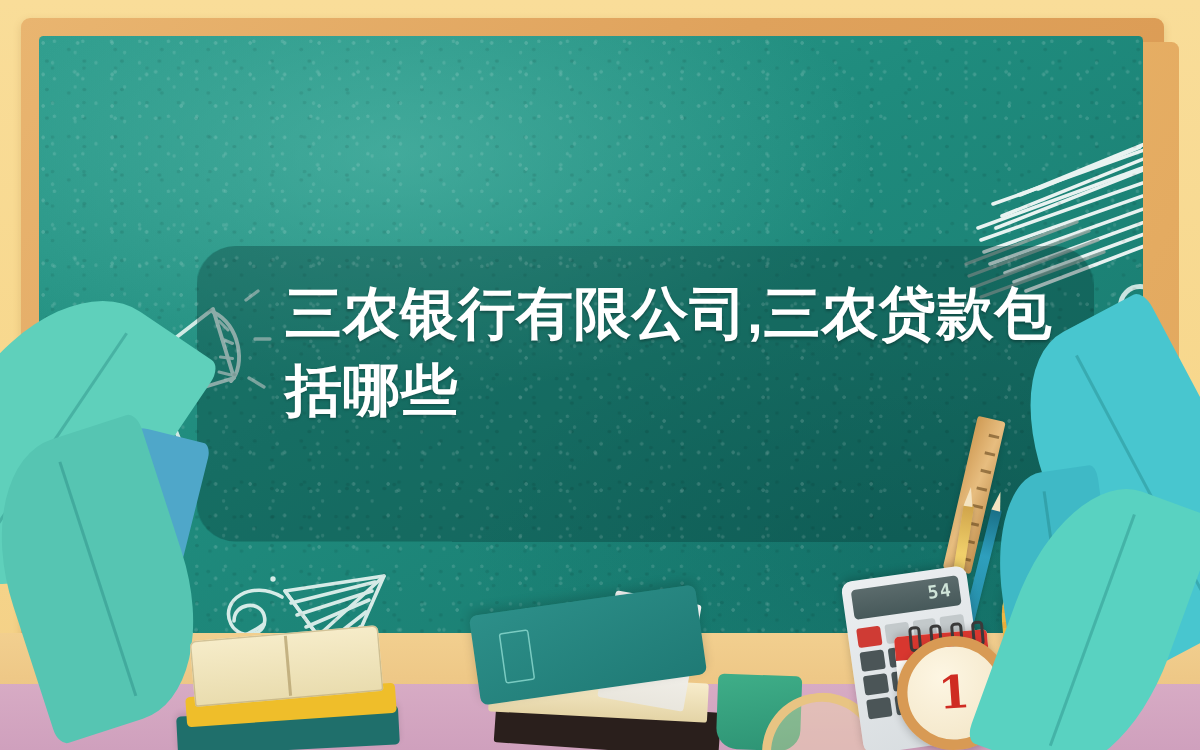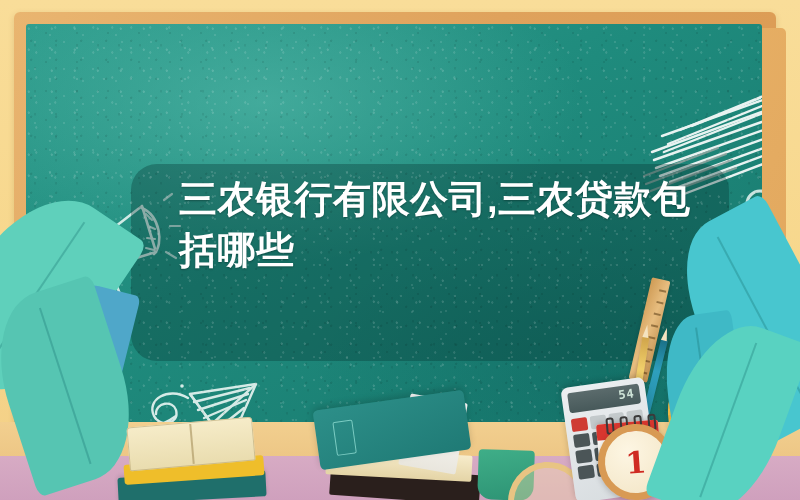--- a/index.html
+++ b/index.html
@@ -95,21 +95,21 @@
     background: rgba(6, 52, 50, 0.34);
     border-radius: 26px 26px 4px 26px;
     backdrop-filter: blur(0.5px);
   }
 
   .title-text {
     position: absolute;
     left: 175px;
     top: 170px;
     width: 520px;
-    margin: 4px;
+    margin: 15px;
     color: #ffffff;
     font-size: 38px;
     font-weight: 700;
     line-height: 51px;
     letter-spacing: 0.5px;
     text-shadow: 0 1px 2px rgba(0,0,0,0.30);
     white-space: pre-wrap;
   }
 
   

